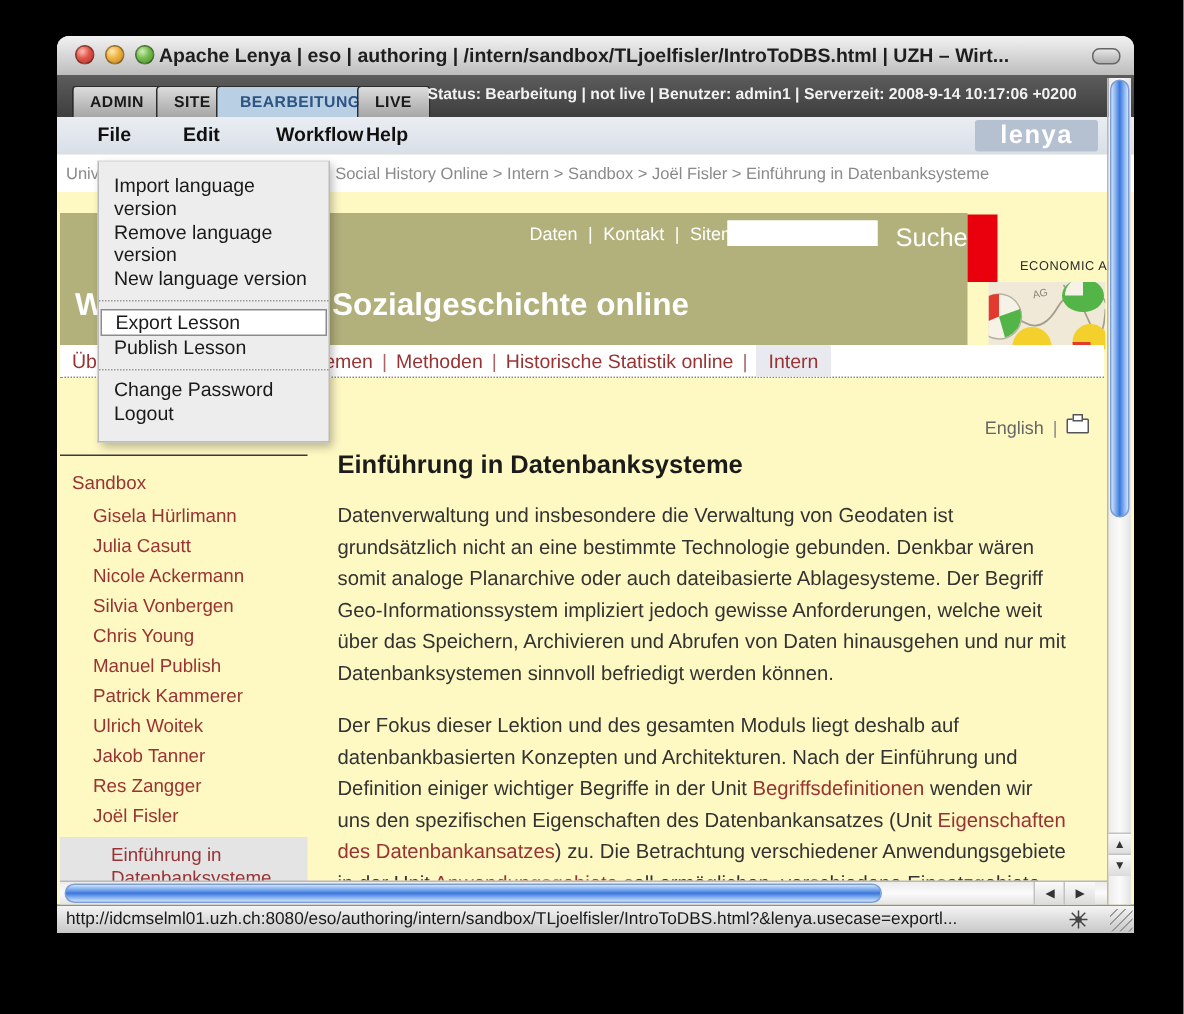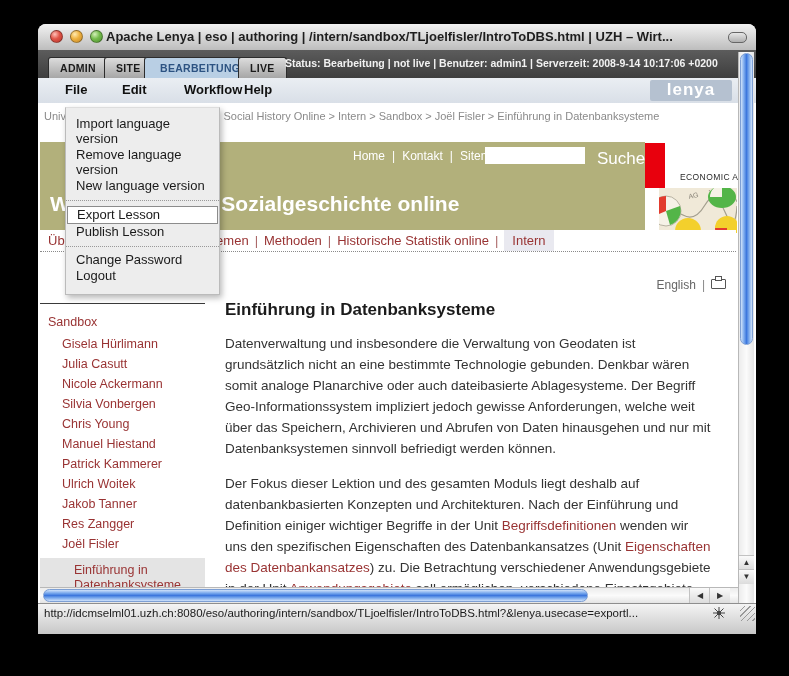--- a/index.html
+++ b/index.html
@@ -2,21 +2,21 @@
 <html><head>
 <meta charset="utf-8">
 <style>
   html,body { margin:0; padding:0; }
   body {
     width:789px; height:676px; background:#000; position:relative;
     overflow:hidden; font-family:"Liberation Sans", sans-serif;
   }
   .window {
     position:absolute; left:38px; top:24px; width:718px; height:598px;
-    background:#ffffff; border-radius:8px 8px 0 0;
+    background:#fef9c3; border-radius:8px 8px 0 0;
     box-shadow:0 2px 10px rgba(0,0,0,.6);
   }
   
   .titlebar {
     position:absolute; left:0; top:0; right:0; height:26px;
     background:linear-gradient(#f2f2f2,#bdbdbd);
     border-bottom:1px solid #777; border-radius:8px 8px 0 0;
   }
   .traffic { position:absolute; left:12px; top:6px; display:flex; gap:7px; }
   .light { width:13px; height:13px; border-radius:50%; border:1px solid rgba(0,0,0,.35); box-sizing:border-box; }
@@ -144,21 +144,21 @@
     background:linear-gradient(#cfe2fa,#74a5ec 30%,#3d77dd 50%,#74a5ec 70%,#cfe2fa);
     border:1px solid #7d9fd4; box-sizing:border-box;
   }
   .hbtn {
     position:absolute; top:0; width:20px; height:15px; font-size:8px; line-height:15px;
     text-align:center; color:#333; background:linear-gradient(#fafafa,#dcdcdc);
     border-left:1px solid #c2c2c2;
   }
   
   .statusbar {
-    position:absolute; left:0; top:579px; width:718px; height:31px;
+    position:absolute; left:0; top:579px; width:718px; height:19px;
     background:linear-gradient(#f4f4f4,#c7c7c7); border-top:1px solid #8e8e8e; box-sizing:border-box;
   }
   .status-url {
     position:absolute; left:6px; top:3px; font-size:11.5px; color:#1a1a1a;
     white-space:nowrap; max-width:655px; overflow:hidden;
   }
   .bug-icon { position:absolute; left:674px; top:2px; }
   .grip {
     position:absolute; right:1px; top:2px; width:15px; height:15px;
     background:repeating-linear-gradient(135deg, transparent 0 3px, #999 3px 4px);
@@ -206,21 +206,21 @@
     <span class="menu-item" style="left:206px">Help</span>
     <span class="lenya-logo">lenya</span>
   </div>
 
   <div class="breadcrumb-bar">
     <span class="breadcrumb">University of Zurich &gt; Economic and Social History Online &gt; Intern &gt; Sandbox &gt; Joël Fisler &gt; Einführung in Datenbanksysteme</span>
   </div>
 
   <div class="olive">
     <span class="site-utility">
-      <span>Home</span><span class="sep">|</span><span>Kontakt</span><span class="sep">|</span><span>Sitemap</span>
+      <span>Daten</span><span class="sep">|</span><span>Kontakt</span><span class="sep">|</span><span>Sitemap</span>
     </span>
     <input class="search-input" value="" style="">
     <span class="search-label">Suche</span>
     <span class="site-title">Wirtschafts- und Sozialgeschichte online</span>
   </div>
   <div class="red-block"></div>
   <span class="economic">ECONOMIC AND</span>
   <div class="map">
     <svg width="78" height="45" viewBox="0 0 78 45">
       <path d="M0,30 Q12,20 24,27 T46,17 T66,24 T78,18" fill="none" stroke="#a39e8e" stroke-width="1.2"></path>
@@ -245,21 +245,21 @@
     <span>English</span><span class="sep">|</span><span class="printer-icon"></span>
   </div>
 
   <div class="sidebar">
     <div class="sidebar-root">Sandbox</div>
     <div class="side-item">Gisela Hürlimann</div>
     <div class="side-item">Julia Casutt</div>
     <div class="side-item">Nicole Ackermann</div>
     <div class="side-item">Silvia Vonbergen</div>
     <div class="side-item">Chris Young</div>
-    <div class="side-item">Manuel Hiestand</div>
+    <div class="side-item">Manuel Publish</div>
     <div class="side-item">Patrick Kammerer</div>
     <div class="side-item">Ulrich Woitek</div>
     <div class="side-item">Jakob Tanner</div>
     <div class="side-item">Res Zangger</div>
     <div class="side-item">Joël Fisler</div>
     <div class="side-selected">Einführung in Datenbanksysteme</div>
   </div>
 
   <div class="article">
     <h1>Einführung in Datenbanksysteme</h1>

